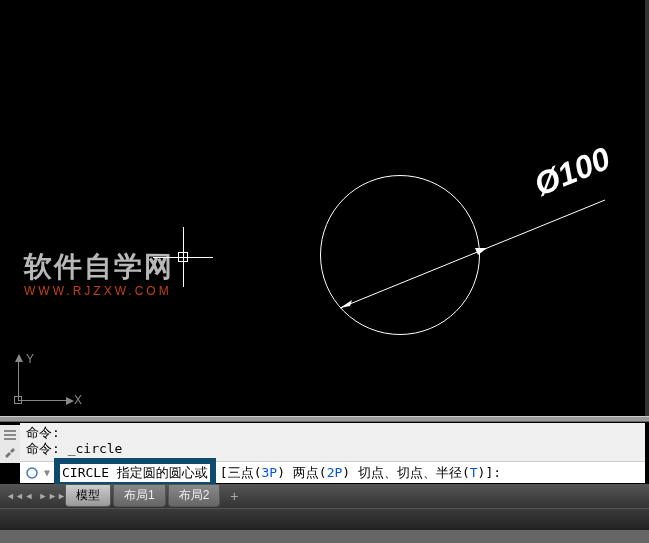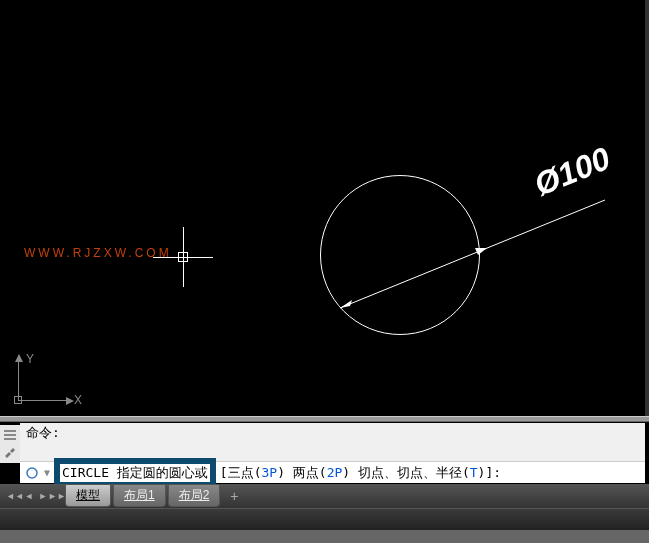--- a/index.html
+++ b/index.html
@@ -157,21 +157,20 @@
     .tab {
       padding: 2px 10px;
       margin: 0 1px;
       background: linear-gradient(#888, #666);
       color: #eee;
       font-size: 12px;
       border-radius: 0 0 4px 4px;
       cursor: pointer;
       border: 1px solid #555;
       border-top: none;
-      text-decoration: underline;
     }
     .tab.active {
       background: linear-gradient(#ccc, #999);
       color: #000;
     }
     .tab-add {
       width: 18px; height: 16px;
       color: #aaa;
       display: flex; align-items: center; justify-content: center;
       cursor: pointer;
@@ -199,20 +198,21 @@
       width: 4px; height: 418px;
       background: #333;
     }
   </style>
 </head>
 <body>
 
 <div class="canvas-area">
 
   <div class="watermark">
+    <div class="watermark-title">软件自学网</div>
     <div class="watermark-url">WWW.RJZXW.COM</div>
   </div>
 
   <div class="crosshair">
     <div class="crosshair-box"></div>
   </div>
 
   <div class="ucs-icon">
     <div class="ucs-y-axis"></div>
     <div class="ucs-x-axis"></div>
@@ -250,20 +250,21 @@
   </div>
   <div class="left-icon">
     <svg width="14" height="14" viewBox="0 0 14 14">
         <path d="M12,4 L9,7 L7,5 L10,2 Z M6,6 L2,10 L4,12 L8,8 Z" fill="#777"></path>
       </svg>
   </div>
 </div>
 
 <div class="command-history">
   <div>命令:</div>
+  <div>命令: _circle</div>
 </div>
 
 <div class="command-line">
   <span class="cmd-icon">
     <svg width="14" height="14" viewBox="0 0 14 14">
         <circle cx="7" cy="7" r="5" fill="none" stroke="#3a7abd" stroke-width="1.5"></circle>
       </svg>
   </span>
   <span class="cmd-arrow">▼</span>
   <span class="highlight-box">

